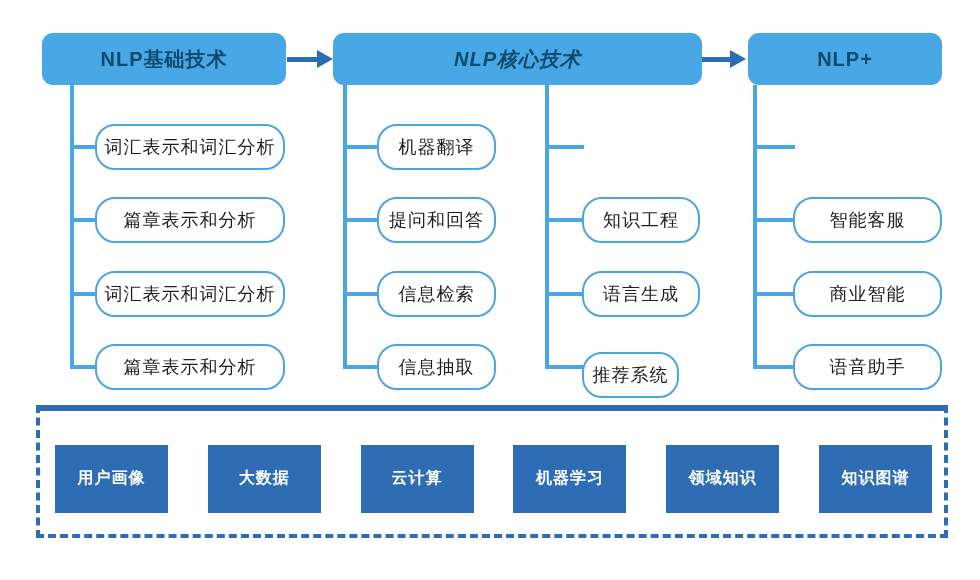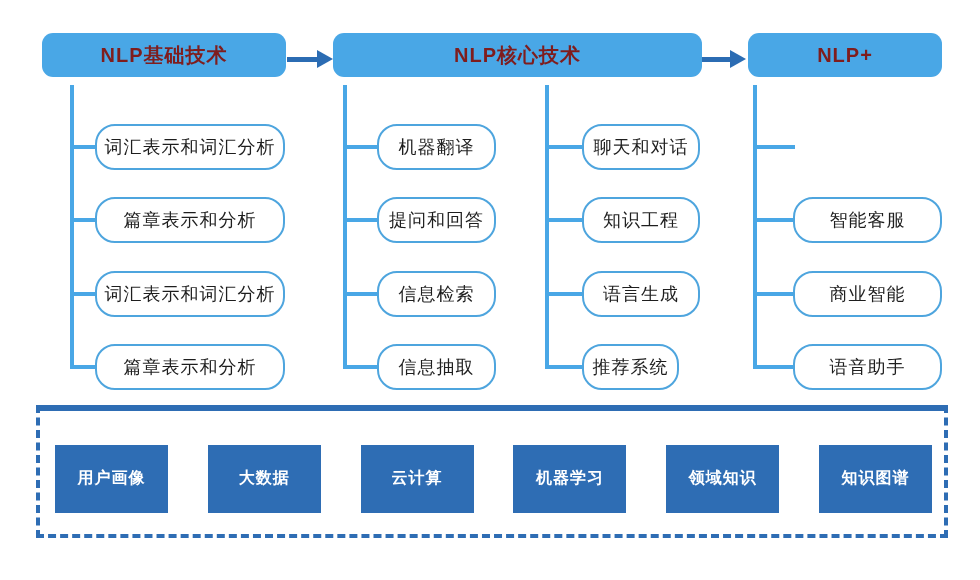--- a/index.html
+++ b/index.html
@@ -8,24 +8,24 @@
     width: 980px; height: 580px;
     position: relative;
     overflow: hidden;
     font-family: "Liberation Sans", "DejaVu Sans", sans-serif;
   }
   .stage { position: absolute; left: 0; top: 0; width: 980px; height: 580px; }
 
   
   .hdr {
     position: absolute;
-    height: 44px;
+    height: 52px;
     background: #49A7E6;
     border-radius: 11px;
-    color: #7f1d1d;
+    color: #0c4a6e;
     font-size: 20px;
     font-weight: bold;
     display: flex;
     align-items: center;
     justify-content: center;
     letter-spacing: 1px;
   }
 
   
   .arrow-shaft {
@@ -98,21 +98,21 @@
     justify-content: center;
     letter-spacing: 1px;
   }
 </style>
 </head>
 <body>
 
 <div class="stage">
 
   <div class="hdr" style="left:42px;  top:33px; width:244px;">NLP基础技术</div>
-  <div class="hdr" style="left:333px; top:33px; width:369px;">NLP核心技术</div>
+  <div class="hdr" style="left:333px; top:33px; width:369px;font-style:italic;">NLP核心技术</div>
   <div class="hdr" style="left:748px; top:33px; width:194px;">NLP+</div>
 
   <div>
     <div class="arrow-shaft" style="left:287px; width:31px;"></div>
     <div class="arrow-head" style="left:317px;"></div>
   </div>
   <div>
     <div class="arrow-shaft" style="left:702px; width:29px;"></div>
     <div class="arrow-head" style="left:730px;"></div>
   </div>
@@ -135,24 +135,23 @@
   <div class="leaf" style="left:377px; top:124px; width:119px;">机器翻译</div>
   <div class="leaf" style="left:377px; top:197px; width:119px;">提问和回答</div>
   <div class="leaf" style="left:377px; top:271px; width:119px;">信息检索</div>
   <div class="leaf" style="left:377px; top:344px; width:119px;">信息抽取</div>
 
   <div class="vline" style="left:545px;"></div>
   <div class="hline" style="left:545px; width:39px; top:145px;"></div>
   <div class="hline" style="left:545px; width:39px; top:218px;"></div>
   <div class="hline" style="left:545px; width:39px; top:292px;"></div>
   <div class="hline" style="left:545px; width:39px; top:365px;"></div>
-  <div class="leaf" style="left:582px; top:124px; width:118px;">聊天和对话</div>
   <div class="leaf" style="left:582px; top:197px; width:118px;">知识工程</div>
   <div class="leaf" style="left:582px; top:271px; width:118px;">语言生成</div>
-  <div class="leaf" style="left:582px; top:344px; width:97px;">推荐系统</div>
+  <div class="leaf" style="left:582px; top:352px; width:97px;">推荐系统</div>
 
   <div class="vline" style="left:753px;"></div>
   <div class="hline" style="left:753px; width:42px; top:145px;"></div>
   <div class="hline" style="left:753px; width:42px; top:218px;"></div>
   <div class="hline" style="left:753px; width:42px; top:292px;"></div>
   <div class="hline" style="left:753px; width:42px; top:365px;"></div>
   <div class="leaf" style="left:793px; top:271px; width:149px;">商业智能</div>
   <div class="leaf" style="left:793px; top:197px; width:149px;">智能客服</div>
   <div class="leaf" style="left:793px; top:344px; width:149px;">语音助手</div>
 

